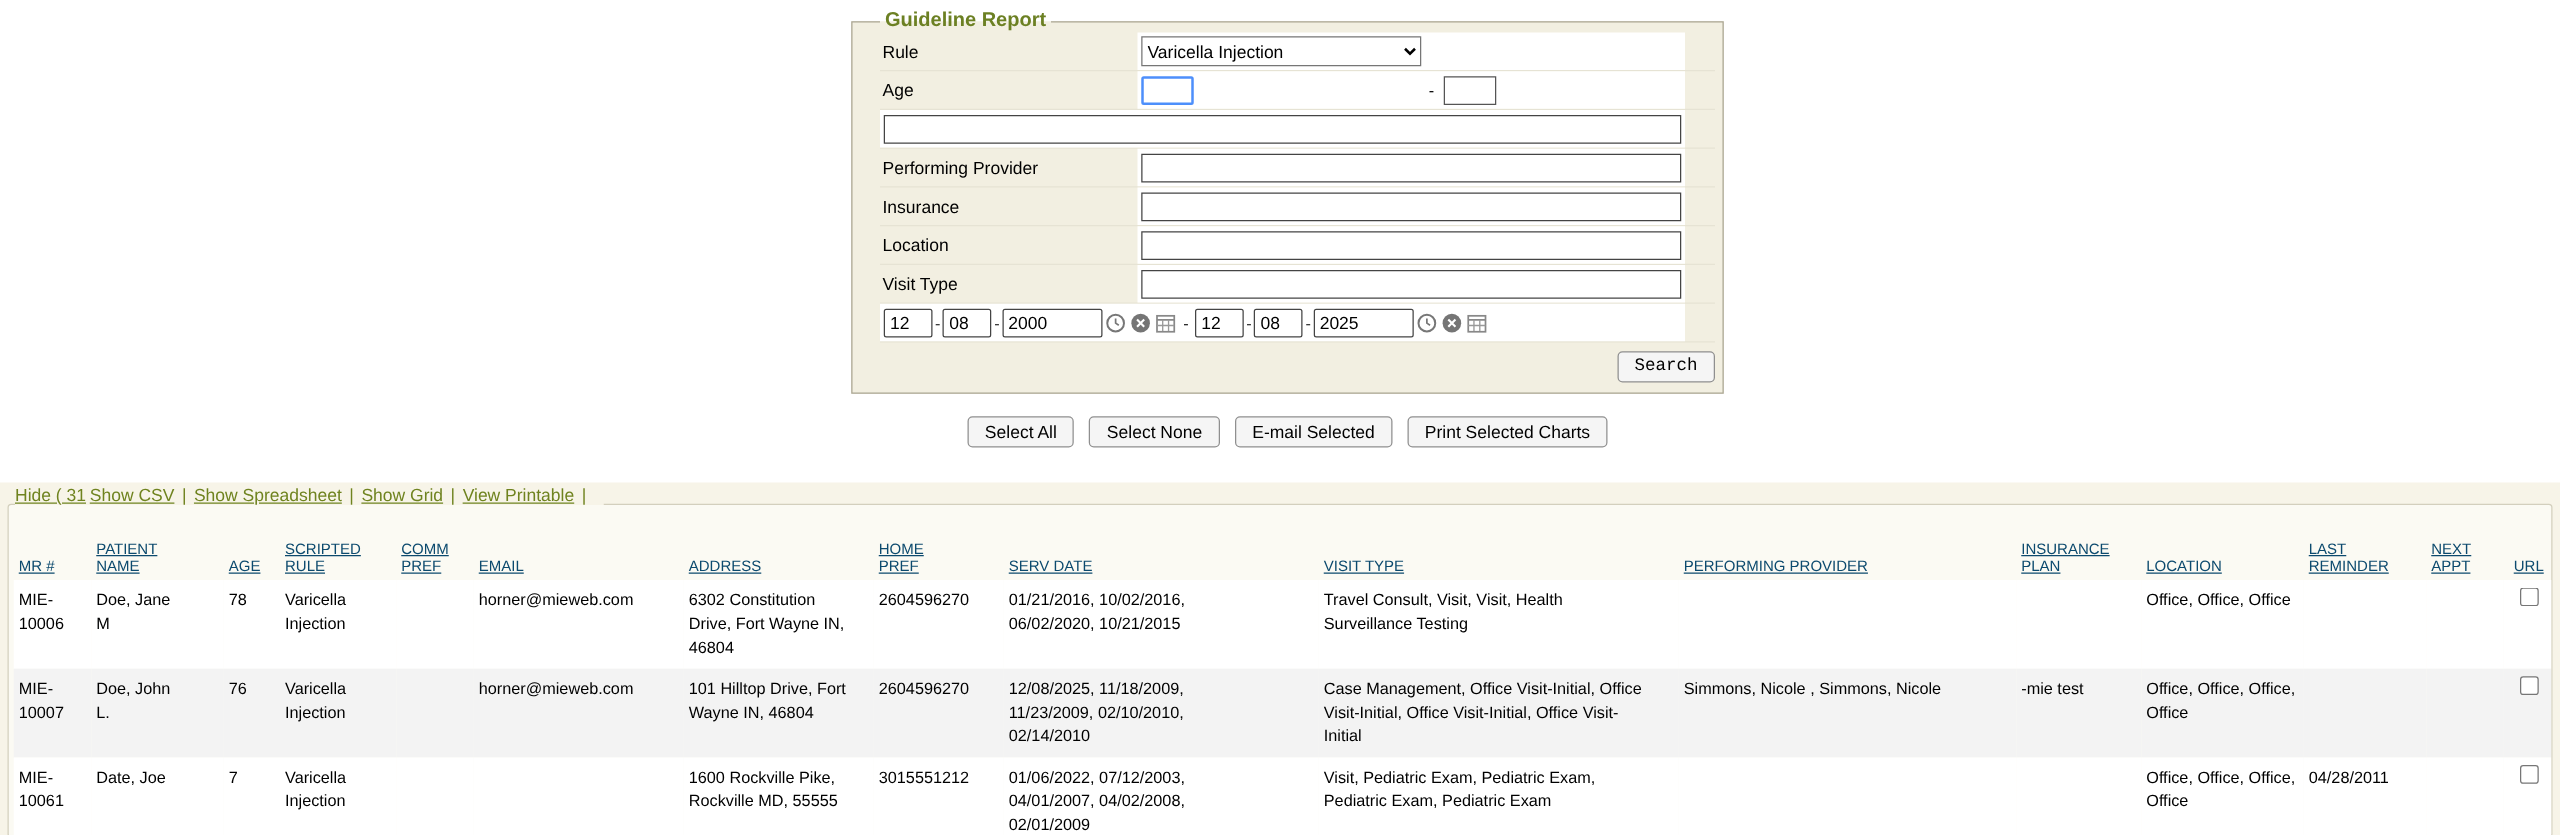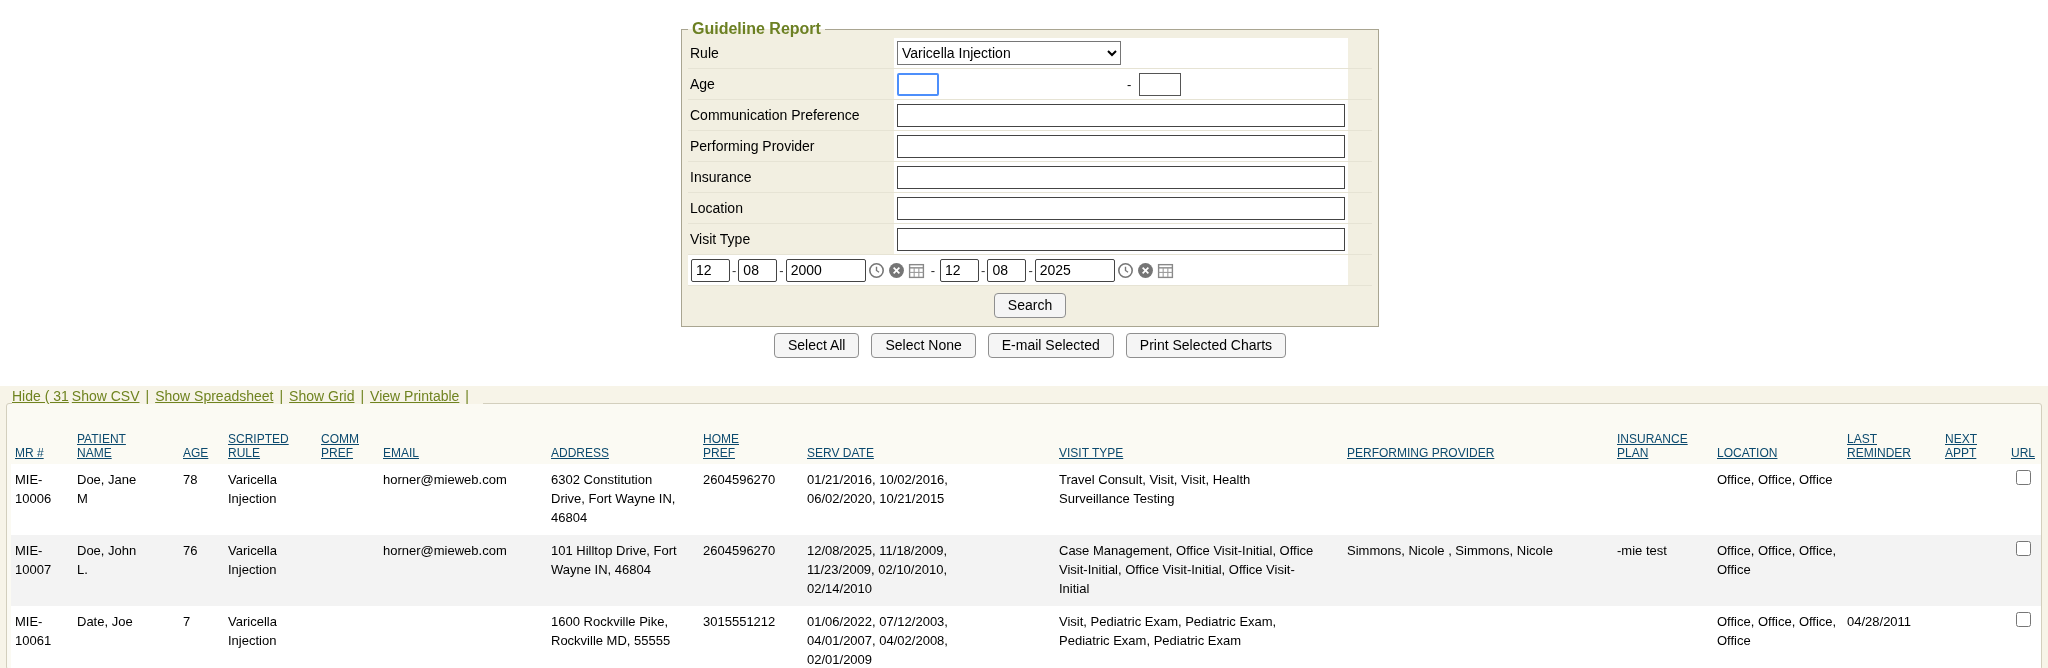--- a/index.html
+++ b/index.html
@@ -5,40 +5,40 @@
   * { margin:0; padding:0; box-sizing:border-box; }
   html,body { width:2048px; height:668px; }
   body {
     position:relative; background:#ffffff; overflow:hidden;
     font-family:"Liberation Sans", sans-serif; font-size:13px; color:#000;
   }
   a { cursor:pointer; }
 
   
   .gl-fieldset {
-    position:absolute; left:681px; top:20px; width:698px;
-    background:#f2efe1; border:1px solid #a9a591; padding:0 6px 8px 6px;
+    position:absolute; left:681px; top:8px; width:698px;
+    background:#f2efe1; border:1px solid #a9a591; padding:0 6px 8px 22px;
   }
   .gl-legend { font-size:16px; font-weight:bold; color:#6c8023; padding:0 4px; }
   .frow { display:flex; align-items:stretch; height:31px; border-bottom:1px solid #e6e3d4; }
   .frow:last-of-type { border-bottom:none; }
   .flabel { width:206px; display:flex; align-items:center; font-size:14px; padding-left:2px; }
   .fcontrol { flex:1; background:#fff; display:flex; align-items:center; padding:0 3px; margin-right:24px; }
   .rule-select { width:224px; height:24px; font-family:inherit; font-size:14px; border:1px solid #767676; background:#fff; }
   .tinput { flex:1; height:23px; border:1px solid #444; background:#fff; font-family:inherit; font-size:13px; padding:0 4px; }
   .age-input { width:42px; height:23px; border:1px solid #555; font-family:inherit; font-size:14px; padding:0 4px; }
   .age-input.focused { border:2px solid #4d8ffb; border-radius:2px; }
   .age-dash { margin-left:188px; margin-right:8px; }
   .d2 { width:39px; height:23px; border:1px solid #444; border-radius:2px; font-family:inherit; font-size:14px; padding:0 4px; }
   .d4 { width:80px; height:23px; border:1px solid #444; border-radius:2px; font-family:inherit; font-size:14px; padding:0 4px; }
   .dsep { margin:0 2px; color:#333; }
   .gsep { margin:0 5px; color:#222; }
   .icon-btn { width:18px; height:18px; margin-left:2px; display:inline-flex; align-items:center; justify-content:center; background:none; border:none; cursor:pointer; padding:0; }
   .icon-btn svg { width:17px; height:17px; }
-  .search-row { display:flex; justify-content:center; padding-top:7px; }
+  .search-row { display:flex; justify-content:flex-end; padding-top:7px;font-family:Liberation Mono, monospace; }
   .btn {
     background:#f5f5f5; border:1px solid #8f8f8f; border-radius:4px;
     padding:3px 13px 4px; font-family:inherit; font-size:14px; color:#000; cursor:pointer;
   }
 
   
   .actions { position:absolute; left:681px; top:333px; width:698px; display:flex; justify-content:center; gap:12px; }
 
   
   .bottom { position:absolute; left:0; top:386px; width:2048px; bottom:0; background:#f7f4e8; }
@@ -88,21 +88,20 @@
   <div class="frow">
     <div class="flabel">Age</div>
     <div class="fcontrol">
       <input class="age-input focused" type="text" value="" style="">
       <span class="age-dash">-</span>
       <input class="age-input" type="text" value="" style="">
     </div>
   </div>
 
   <div class="frow">
-    <div class="flabel">Communication Preference</div>
     <div class="fcontrol">
       <input class="tinput" type="text" value="" style="">
     </div>
   </div>
 
   <div class="frow">
     <div class="flabel">Performing Provider</div>
     <div class="fcontrol">
       <input class="tinput" type="text" value="" style="">
     </div>

